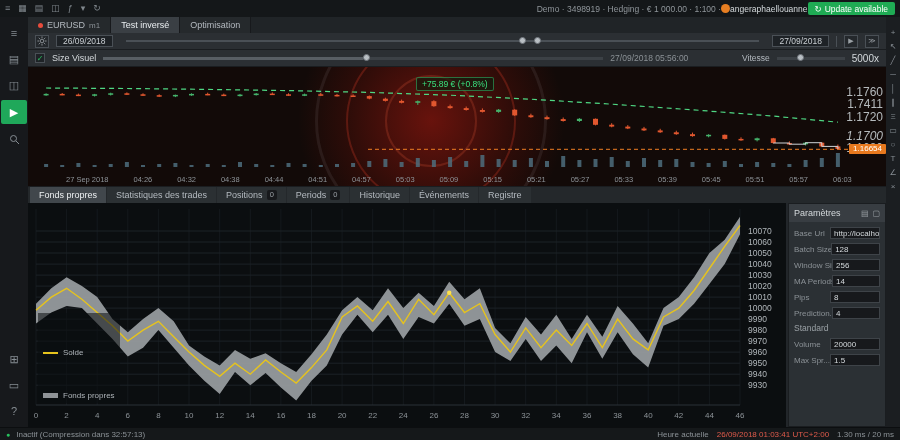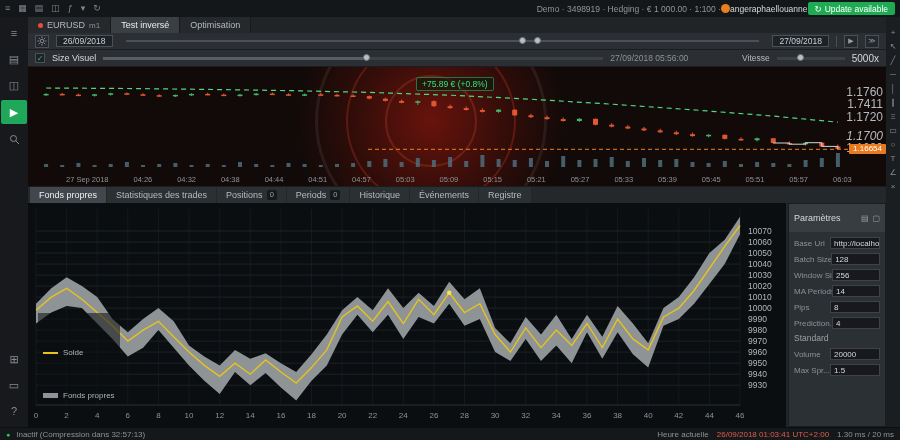--- a/index.html
+++ b/index.html
@@ -96,21 +96,21 @@
   .equity{position:absolute;top:203px;left:28px;width:758px;bottom:13px;background:#0b0e10;z-index:5;}
   .legend{position:absolute;left:10px;bottom:24px;font-size:8px;color:#aeb4b9;
           background:rgba(11,14,16,.55);padding:2px 5px;z-index:6;}
   .lg-row{display:flex;align-items:center;gap:5px;line-height:11px;margin-top:32px;}
   .sw{display:inline-block;width:15px;}
   .sw.solde{height:2px;background:#e6c31d;}
   .sw.fp{height:5px;background:#8f9397;}
 
   .params{position:absolute;top:203px;left:788px;right:14px;bottom:13px;background:#2b3034;
           border:1px solid #1a1d20;z-index:5;display:flex;flex-direction:column;}
-  .p-head{height:28px;background:#383d42;display:flex;align-items:center;justify-content:space-between;
+  .p-head{height:18px;background:#383d42;display:flex;align-items:center;justify-content:space-between;
           padding:0 5px;color:#d4d9dc;font-size:9px;flex:0 0 auto;}
   .p-head-icons{display:flex;gap:4px;color:#9aa0a5;font-size:8px;}
   .p-head-icons span{cursor:pointer;}
   #param-rows{padding:5px 5px 0 5px;overflow:hidden;}
   .p-row{display:flex;justify-content:space-between;align-items:center;margin-bottom:4px;}
   .p-label{color:#8b9196;font-size:8px;white-space:nowrap;overflow:hidden;max-width:38px;}
   .p-input{width:50px;height:12px;background:#17191c;border:1px solid #3e4348;color:#d4d9dc;
            font-size:8px;display:flex;align-items:center;padding:0 3px;overflow:hidden;
            white-space:nowrap;cursor:text;}
   .p-section{color:#9aa0a5;font-size:8.5px;margin:3px 0 5px 0;}

